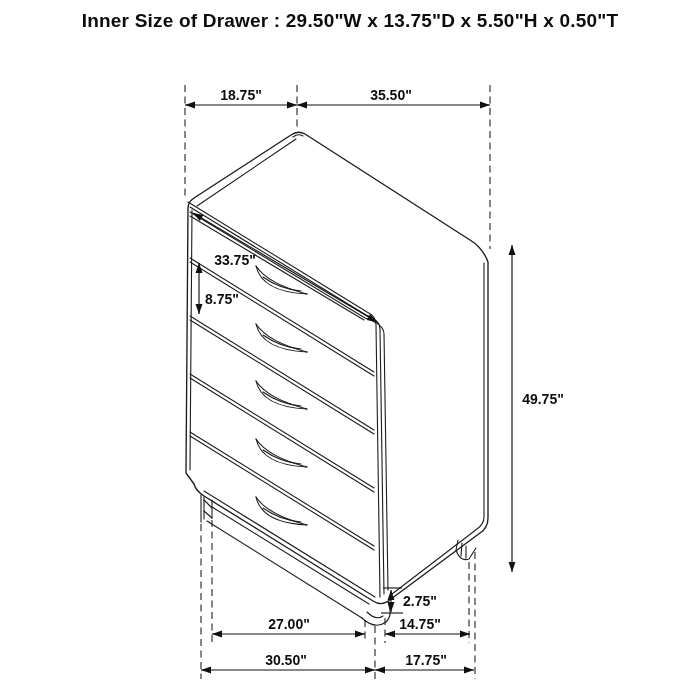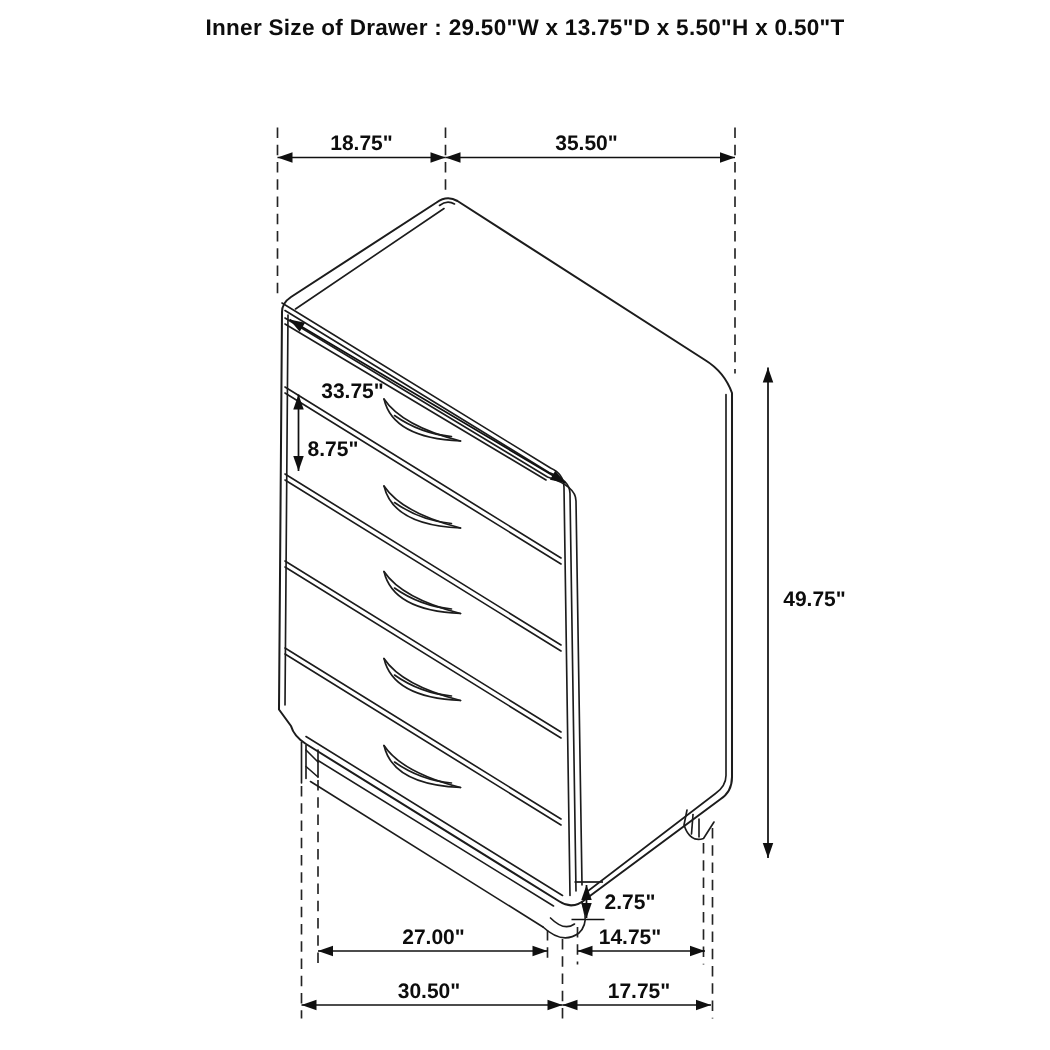--- a/index.html
+++ b/index.html
@@ -1,19 +1,19 @@
 <!DOCTYPE html>
 <html><head>
 <meta charset="utf-8">
 <style>
   html,body{margin:0;padding:0;background:#fff;}
   .page{position:relative;width:700px;height:700px;background:#ffffff;overflow:hidden;
         font-family:"Liberation Sans",sans-serif;}
   .title{position:absolute;top:10px;left:0;width:700px;text-align:center;
-         font-weight:bold;font-size:15px;color:#0d0d0d;letter-spacing:0.2px;}
+         font-weight:bold;font-size:19px;color:#0d0d0d;letter-spacing:0.2px;}
   svg{position:absolute;left:0;top:0;}
   .ln{stroke:#1c1c1c;stroke-width:1.35;fill:none;stroke-linecap:round;stroke-linejoin:round;}
   .ln2{stroke:#1c1c1c;stroke-width:1.1;fill:none;stroke-linecap:round;stroke-linejoin:round;}
   .dim{stroke:#101010;stroke-width:1.15;fill:none;}
   .dsh{stroke:#242424;stroke-width:1.1;fill:none;stroke-dasharray:7 4.5;}
   .ext{stroke:#101010;stroke-width:1.1;}
   text.dlab{font-family:"Liberation Sans",sans-serif;font-weight:bold;font-size:14px;
             fill:#0d0d0d;text-anchor:middle;}
 </style>
 </head>

